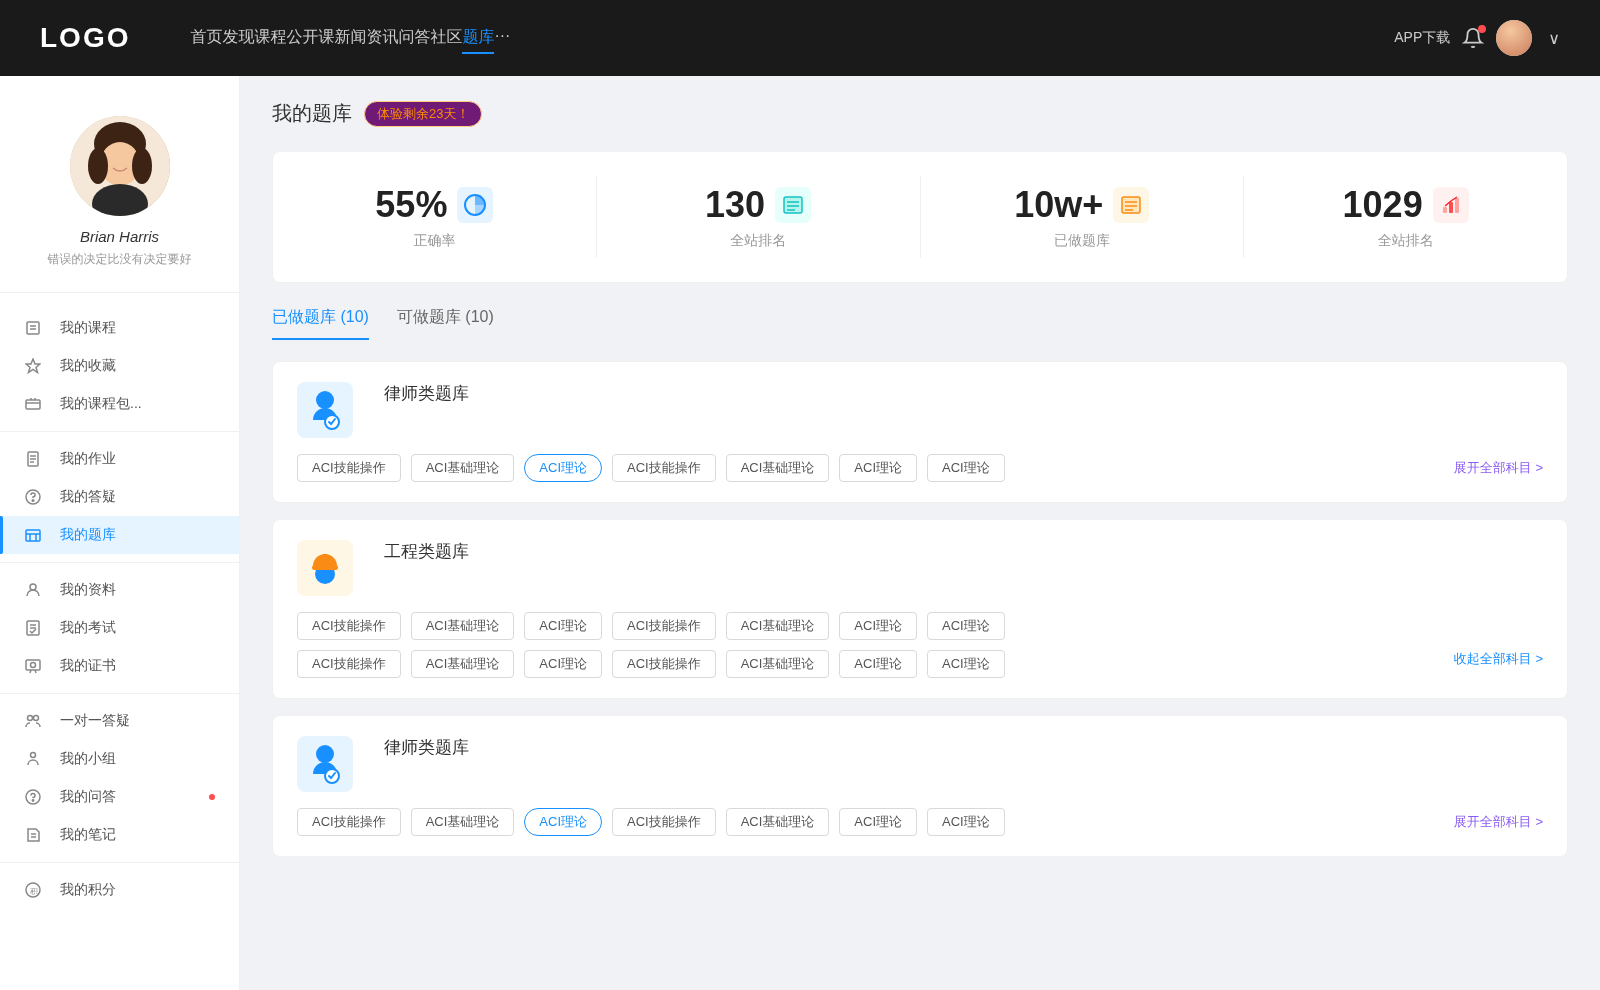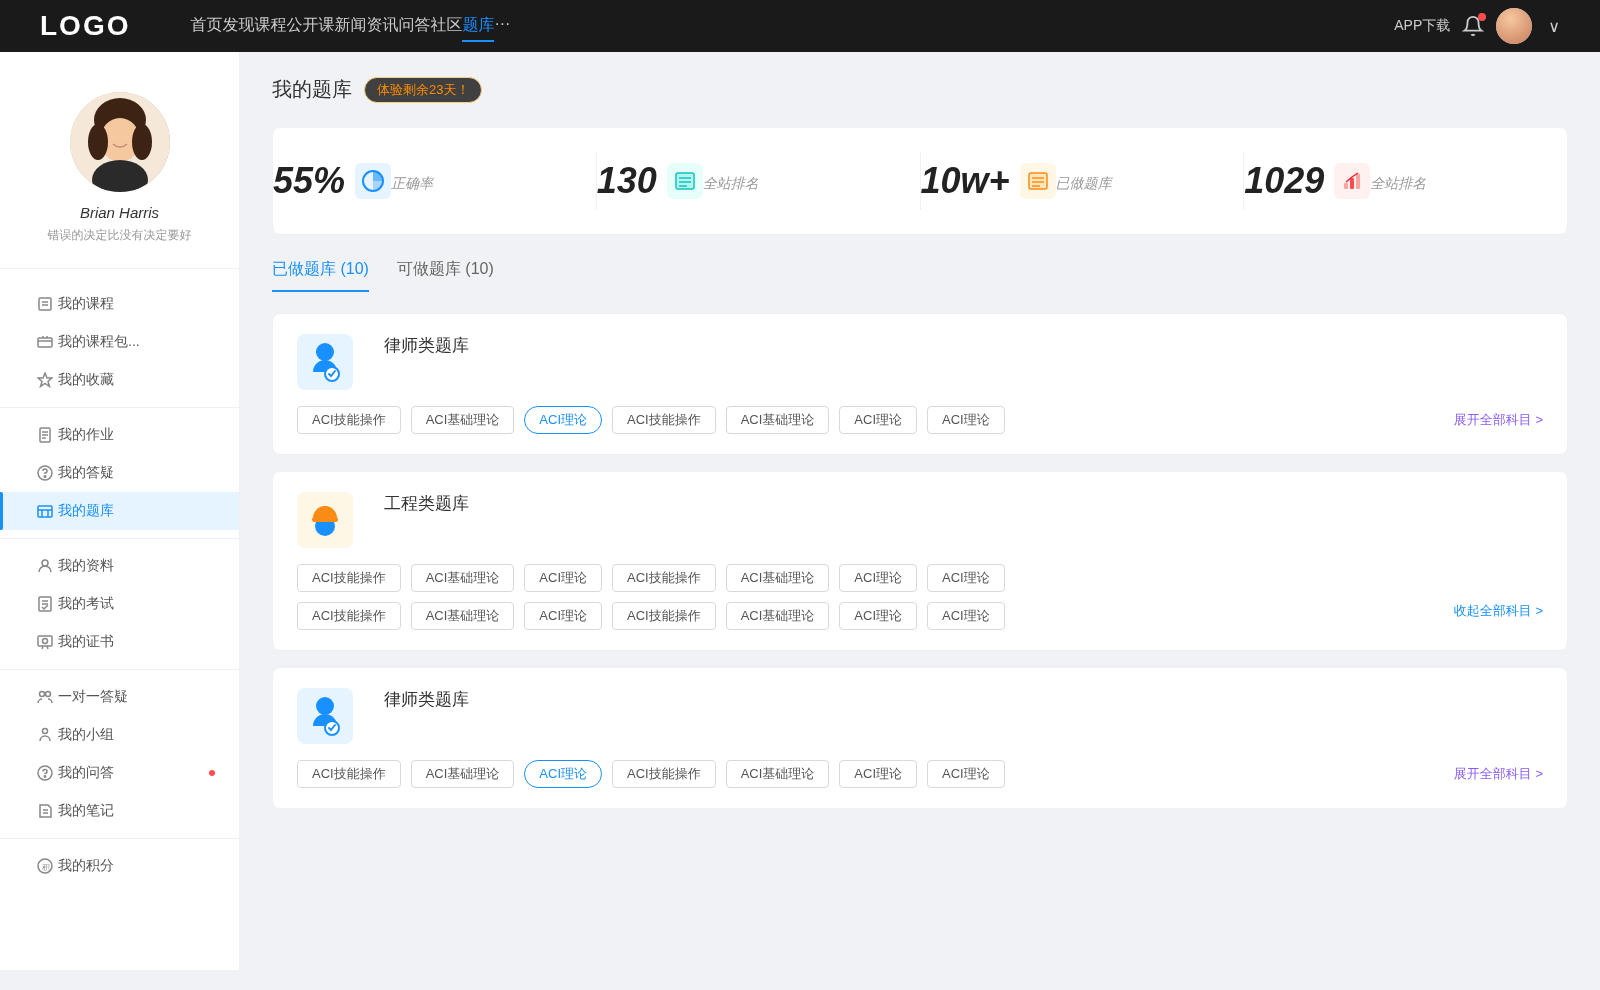--- a/index.html
+++ b/index.html
@@ -1,19 +1,19 @@
 <!DOCTYPE html>
 <html><head>
   <meta charset="utf-8">
   <style>
     * { box-sizing: border-box; margin: 0; padding: 0; }
     body { font-family: -apple-system, BlinkMacSystemFont, "PingFang SC", "Microsoft YaHei", sans-serif; background: #f0f2f5; min-height: 990px; }
 
     
-    .header { background: #1a1a1a; height: 52px; display: flex; align-items: center; padding: 0 40px; position: relative; }
+    .header { background: #1a1a1a; height: 76px; display: flex; align-items: center; padding: 0 40px; position: relative; }
     .logo { color: white; font-size: 28px; font-weight: bold; letter-spacing: 2px; margin-right: 60px; }
     .nav { display: flex; flex: 1; }
     .nav-item { color: #ccc; font-size: 16px; cursor: pointer; padding: 4px 0; text-decoration: none; }
     .nav-item.active { color: #1890ff; border-bottom: 2px solid #1890ff; }
     .header-right { display: flex; align-items: center; gap: 12px; }
     .app-download { color: #ccc; font-size: 14px; cursor: pointer; }
     .bell-icon { position: relative; cursor: pointer; }
     .bell-dot { width: 8px; height: 8px; background: #ff4d4f; border-radius: 50%; position: absolute; top: -2px; right: -2px; }
     .avatar-wrap { width: 36px; height: 36px; border-radius: 50%; overflow: hidden; background: #ccc; display: flex; align-items: center; justify-content: center; cursor: pointer; }
     .avatar-img { width: 36px; height: 36px; border-radius: 50%; background: linear-gradient(135deg, #f5a623, #d4a0a0); }
@@ -22,36 +22,36 @@
     
     .layout { display: flex; min-height: calc(990px - 72px); }
 
     
     .sidebar { width: 240px; background: white; padding: 24px 0; flex-shrink: 0; border-right: 1px solid #f0f0f0; }
     .sidebar-profile { display: flex; flex-direction: column; align-items: center; padding: 16px 20px 24px; border-bottom: 1px solid #f0f0f0; }
     .profile-avatar { width: 100px; height: 100px; border-radius: 50%; background: linear-gradient(135deg, #e8d5c4, #c9a882); overflow: hidden; display: flex; align-items: center; justify-content: center; margin-bottom: 12px; }
     .profile-name { font-size: 15px; color: #333; font-weight: 500; margin-bottom: 6px; font-style: italic; }
     .profile-motto { font-size: 12px; color: #999; text-align: center; }
     .sidebar-menu { padding: 16px 0; }
-    .menu-item { display: flex; gap: 4px; padding: 10px 36px; cursor: pointer; color: #555; font-size: 14px; position: relative; }
+    .menu-item { display: flex; gap: 18px; padding: 10px 24px; cursor: pointer; color: #555; font-size: 14px; position: relative; }
     .menu-item.active { color: #1890ff; background: #e6f4ff; }
     .menu-item.active::before { content: ''; position: absolute; left: 0; top: 0; bottom: 0; width: 3px; background: #1890ff; border-radius: 0 2px 2px 0; }
     .menu-icon { width: 18px; height: 18px; display: flex; align-items: center; justify-content: center; flex-shrink: 0; }
     .menu-dot { width: 6px; height: 6px; background: #ff4d4f; border-radius: 50%; position: absolute; right: 24px; top: 50%; transform: translateY(-50%); }
     .divider { height: 1px; background: #f0f0f0; margin: 8px 0; }
 
     
     .main { flex: 1; padding: 24px 32px; overflow-y: auto; }
     .page-header { display: flex; align-items: center; gap: 12px; margin-bottom: 24px; }
     .page-title { font-size: 20px; color: #333; font-weight: 500; }
-    .trial-badge { background: #404040; color: #ff8c00; border: 1px solid #ffcc80; border-radius: 20px; padding: 3px 12px; font-size: 13px; }
+    .trial-badge { background: #701a75; color: #ff8c00; border: 1px solid #ffcc80; border-radius: 20px; padding: 3px 12px; font-size: 13px; }
 
     
     .stats-row { display: flex; background: white; border-radius: 8px; padding: 24px 0; margin-bottom: 24px; border: 1px solid #f0f0f0; }
-    .stat-item { flex: 1; display: flex; flex-direction: row; align-items: center; padding: 8px 0; border-right: 1px solid #f0f0f0; font-style: italic; }
+    .stat-item { flex: 1; display: flex; flex-direction: column; align-items: center; padding: 8px 0; border-right: 1px solid #f0f0f0; }
     .stat-item:last-child { border-right: none; }
     .stat-top { display: flex; align-items: center; gap: 10px; }
     .stat-value { font-size: 36px; font-weight: bold; color: #222; }
     .stat-label { font-size: 14px; color: #999; margin-top: 6px; }
     .stat-icon { width: 36px; height: 36px; border-radius: 6px; display: flex; align-items: center; justify-content: center; font-size: 18px; }
     .icon-blue { background: #e6f4ff; color: #1890ff; }
     .icon-teal { background: #e6fffb; color: #13c2c2; }
     .icon-orange { background: #fff7e6; color: #fa8c16; }
     .icon-red { background: #fff1f0; color: #f5222d; }
 
@@ -138,35 +138,35 @@
             <line x1="5" y1="6" x2="11" y2="6"></line>
               <line x1="5" y1="9" x2="11" y2="9"></line>
           </svg>
         </span>
         <span>我的课程</span>
       </div>
 
       <div class="menu-item">
         <span class="menu-icon">
           <svg width="16" height="16" viewBox="0 0 16 16" fill="none" stroke="#888" stroke-width="1.5">
+            <polygon points="8,1 10,6 15,6 11,9.5 12.5,14.5 8,11.5 3.5,14.5 5,9.5 1,6 6,6"></polygon>
+          </svg>
+        </span>
+        <span>我的收藏</span>
+      </div>
+
+      <div class="menu-item">
+        <span class="menu-icon">
+          <svg width="16" height="16" viewBox="0 0 16 16" fill="none" stroke="#888" stroke-width="1.5">
             <rect x="1" y="4" width="14" height="9" rx="1"></rect>
             <path d="M1 7h14"></path>
               <path d="M6 4V2M10 4V2"></path>
           </svg>
         </span>
         <span>我的课程包...</span>
-      </div>
-
-      <div class="menu-item">
-        <span class="menu-icon">
-          <svg width="16" height="16" viewBox="0 0 16 16" fill="none" stroke="#888" stroke-width="1.5">
-            <polygon points="8,1 10,6 15,6 11,9.5 12.5,14.5 8,11.5 3.5,14.5 5,9.5 1,6 6,6"></polygon>
-          </svg>
-        </span>
-        <span>我的收藏</span>
       </div>
 
       <div class="divider"></div>
 
       <div class="menu-item">
         <span class="menu-icon">
           <svg width="16" height="16" viewBox="0 0 16 16" fill="none" stroke="#888" stroke-width="1.5">
             <rect x="3" y="1" width="10" height="14" rx="1"></rect>
             <line x1="5" y1="5" x2="11" y2="5"></line>
               <line x1="5" y1="8" x2="11" y2="8"></line>

